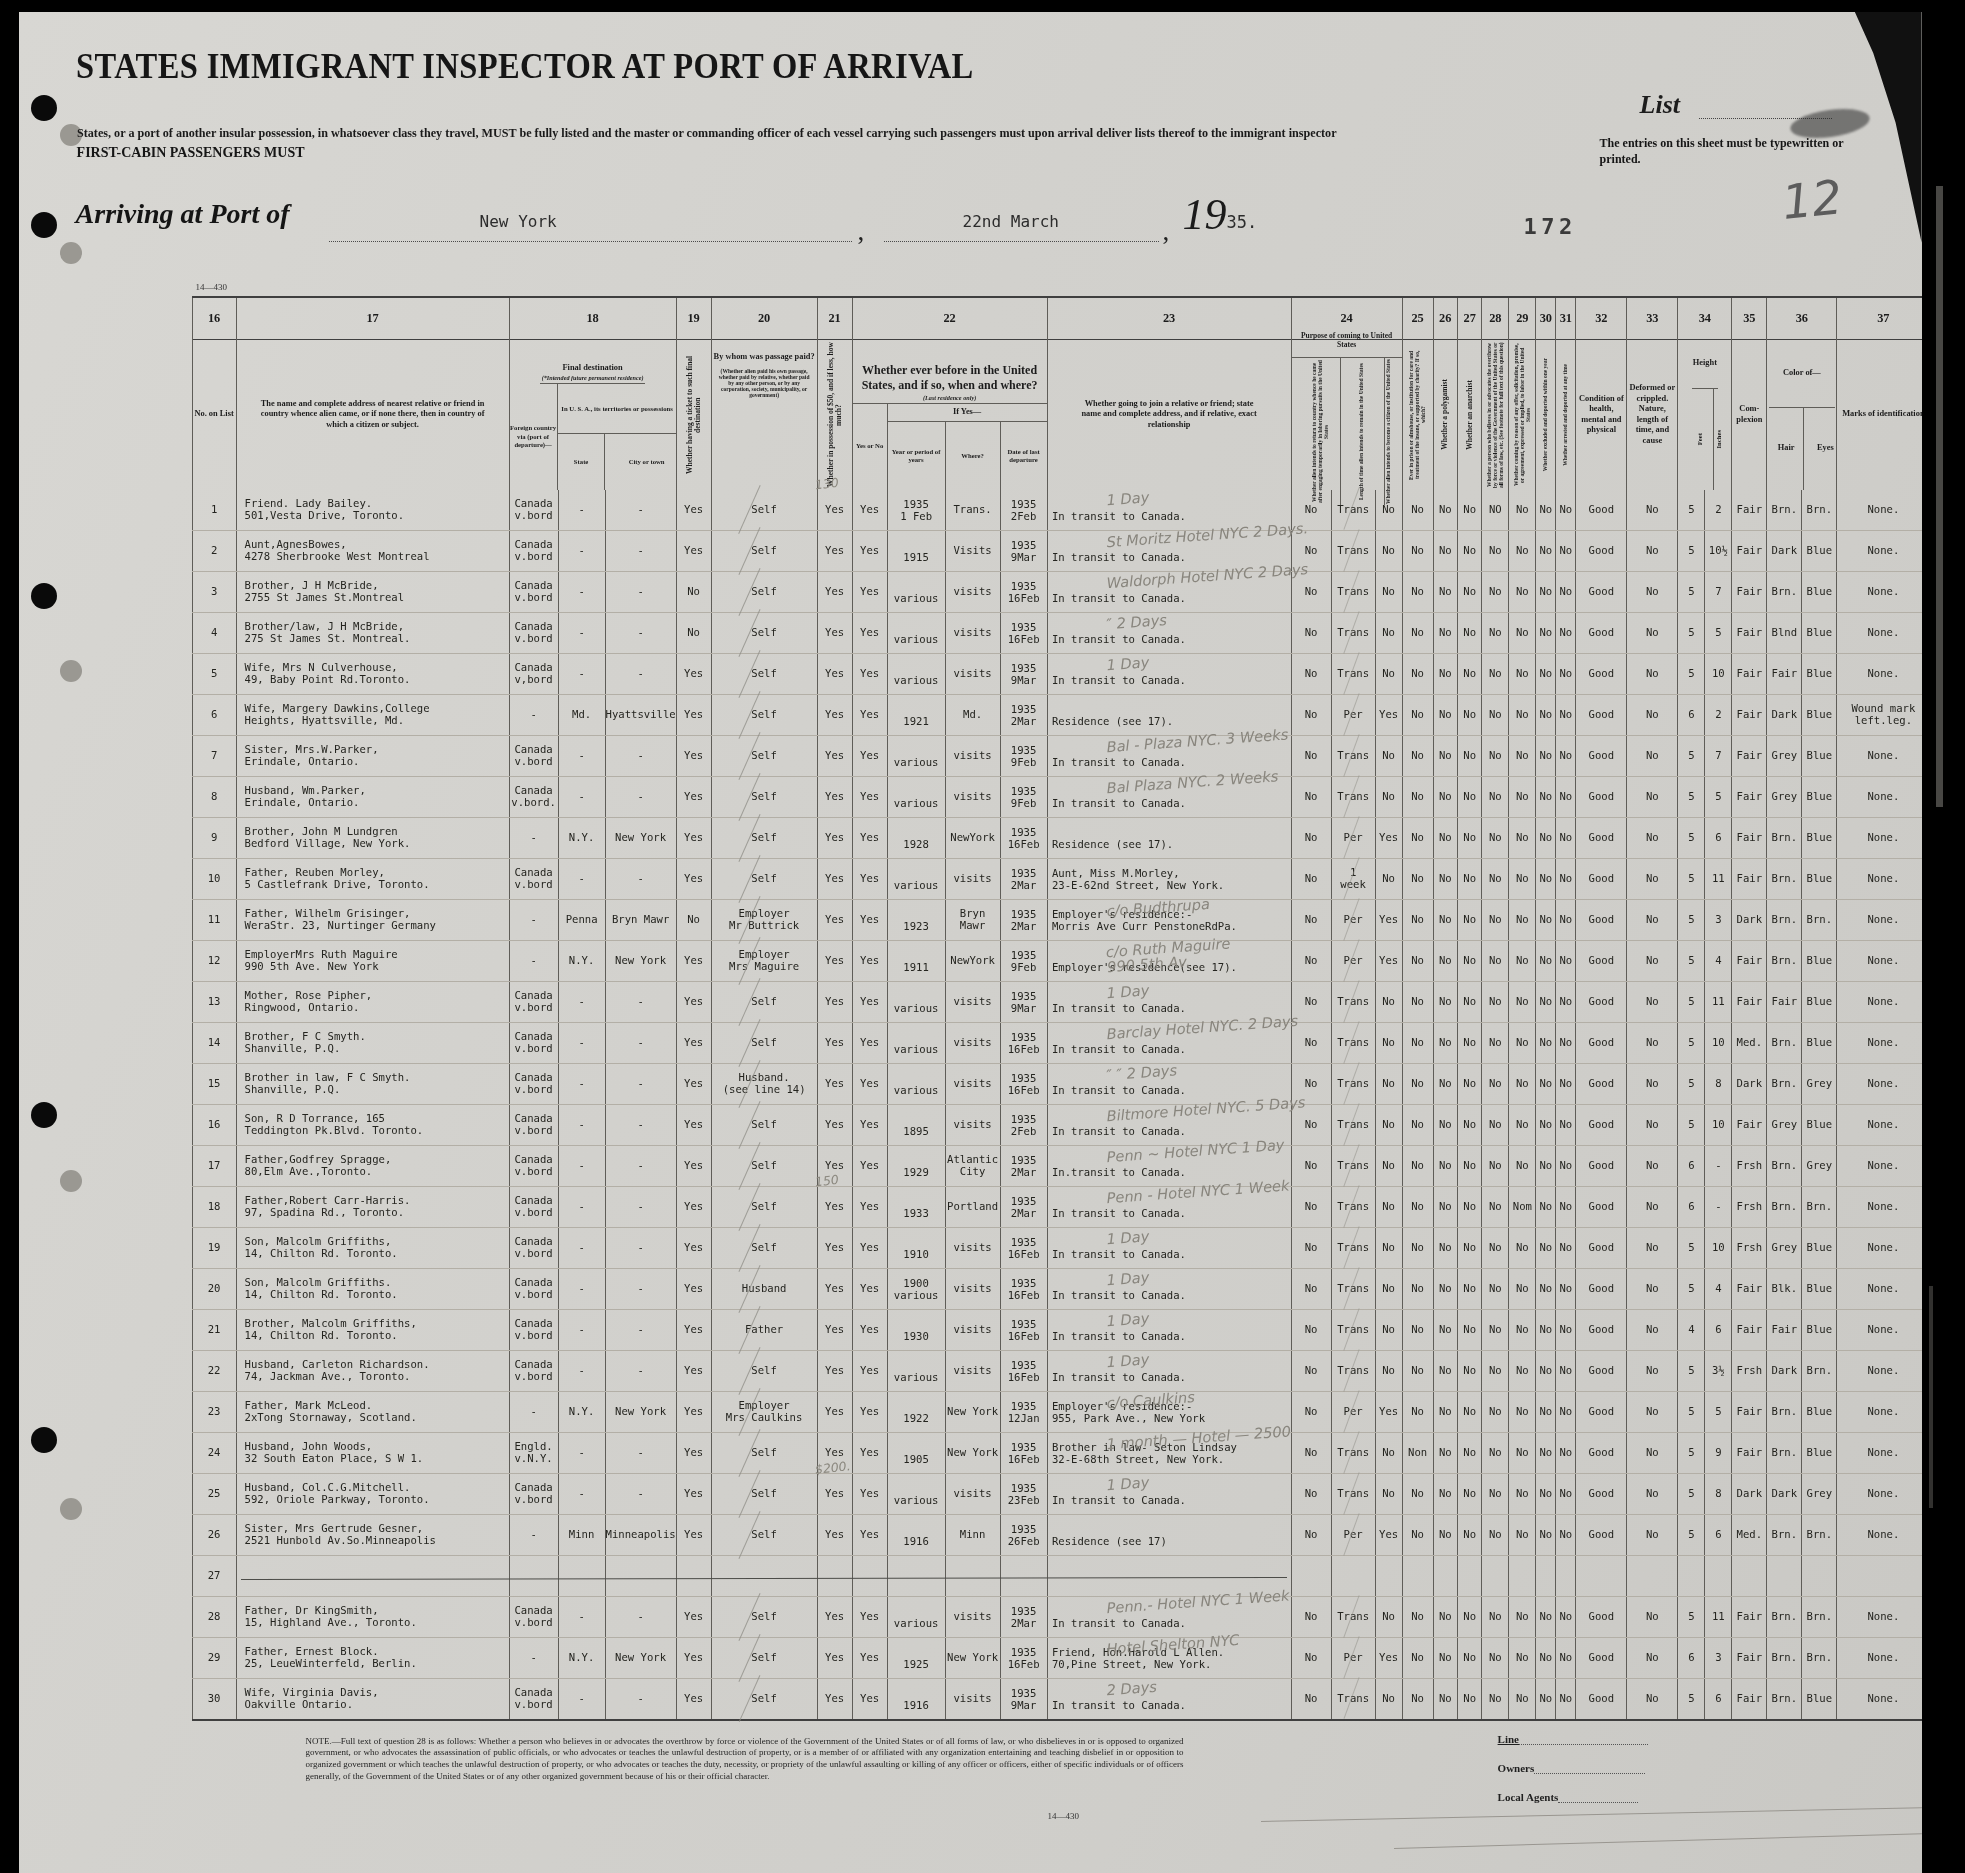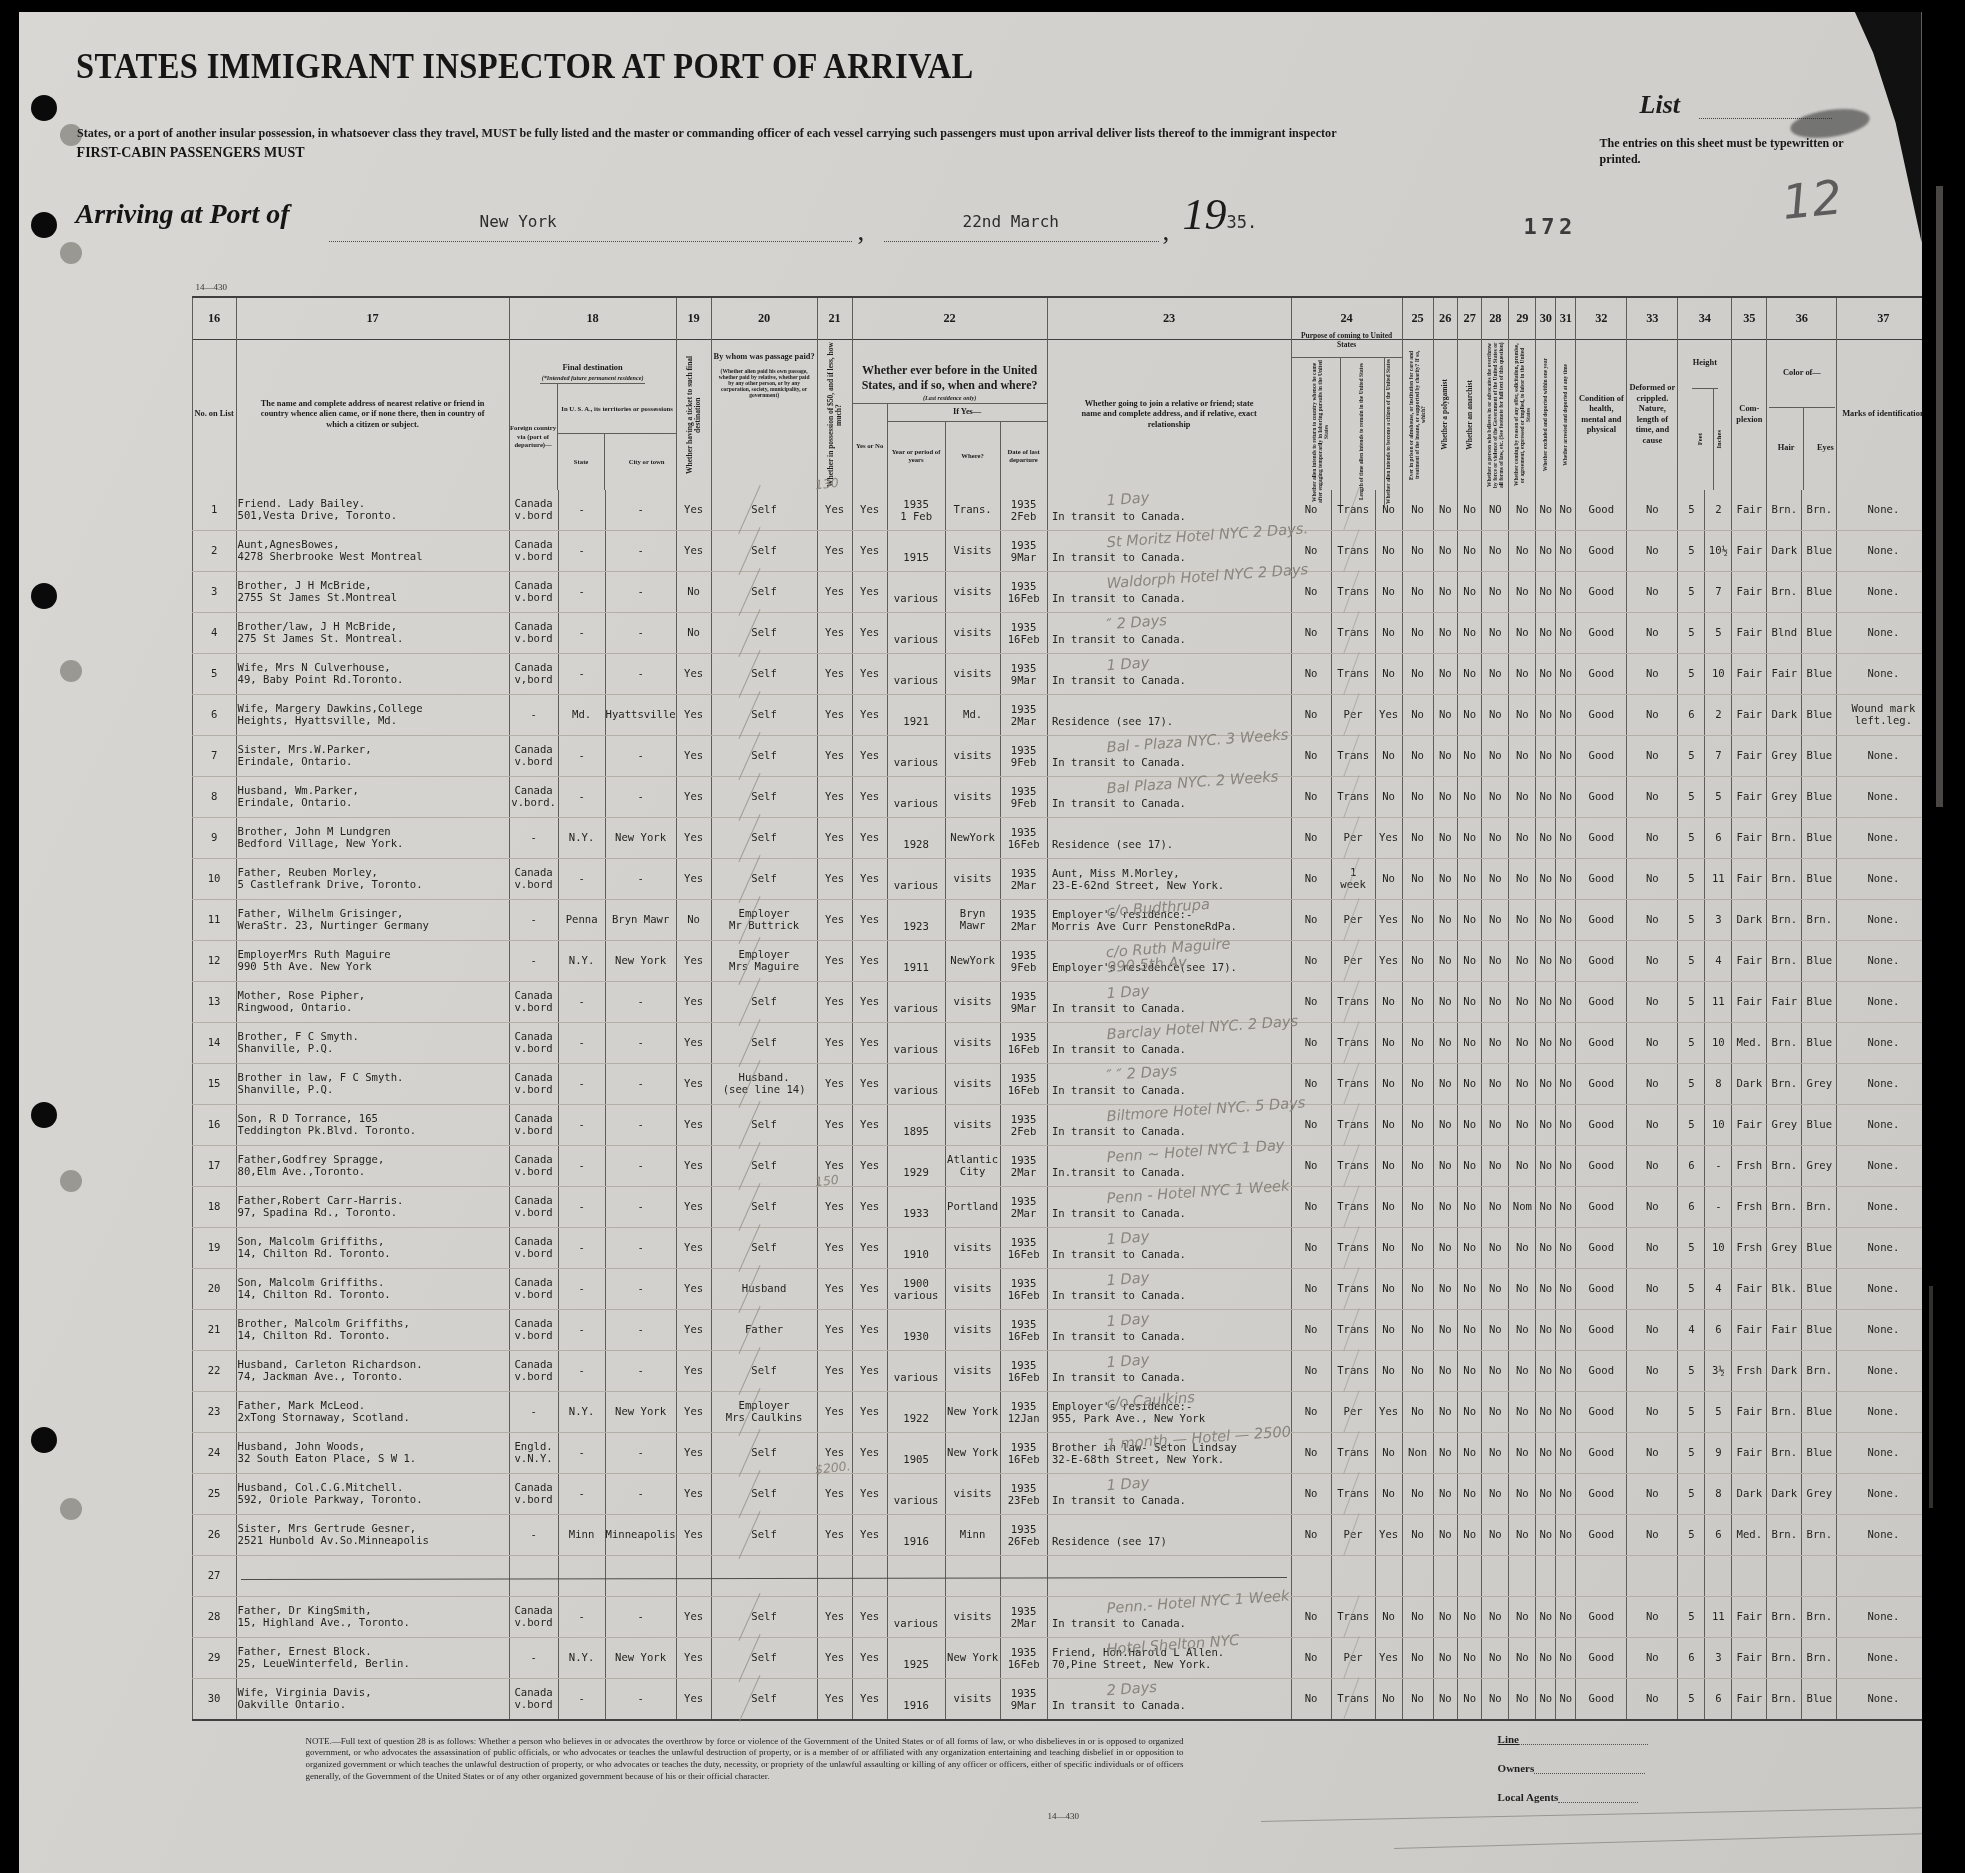--- a/index.html
+++ b/index.html
@@ -56,21 +56,21 @@
   .fd-cell{display:flex;align-items:center;justify-content:center;padding:0.9px;box-sizing:border-box;}
   .brd-r{border-right:0.4px solid #5f5d58;}
   .fd-col{display:flex;flex-direction:column;flex:1;}
   .fd-row{display:flex;flex:1;}
   .fd-sub{border-top:0.4px solid #5f5d58;gap:12px;}
   .small-hdr{font-size:6.7px;}
   
   tbody tr{height:41px;}
   tbody td{font:10.6px "DejaVu Sans Mono",monospace;color:#24241f;text-align:center;vertical-align:middle;
     white-space:pre-line;border-bottom:0.4px solid #b3afa6;line-height:1.12;overflow:visible;}
-  td.c-name{text-align:left;padding-left:1px;}
+  td.c-name{text-align:left;padding-left:8px;}
   td.c-join{text-align:left;padding-left:4.4px;vertical-align:bottom;padding-bottom:7px;position:relative;}
   td.c-date,td.c-year{vertical-align:bottom;padding-bottom:7px;}
   td.c-country{vertical-align:middle;}
   td.c-money{position:relative;}
   td.c-paid{position:relative;}
   tbody tr:not(.empty) td.c-paid::after{content:"";position:absolute;left:36%;top:-16%;width:0.9px;height:130%;
     background:#8e8c86;transform:rotate(24deg);opacity:.75;}
   tbody tr:not(.empty) td.c-p24b{position:relative;}
   tbody tr:not(.empty) td.c-p24b::after{content:"";position:absolute;left:45%;top:-8%;width:0.9px;height:112%;
     background:#96948e;transform:rotate(20deg);opacity:.6;}

